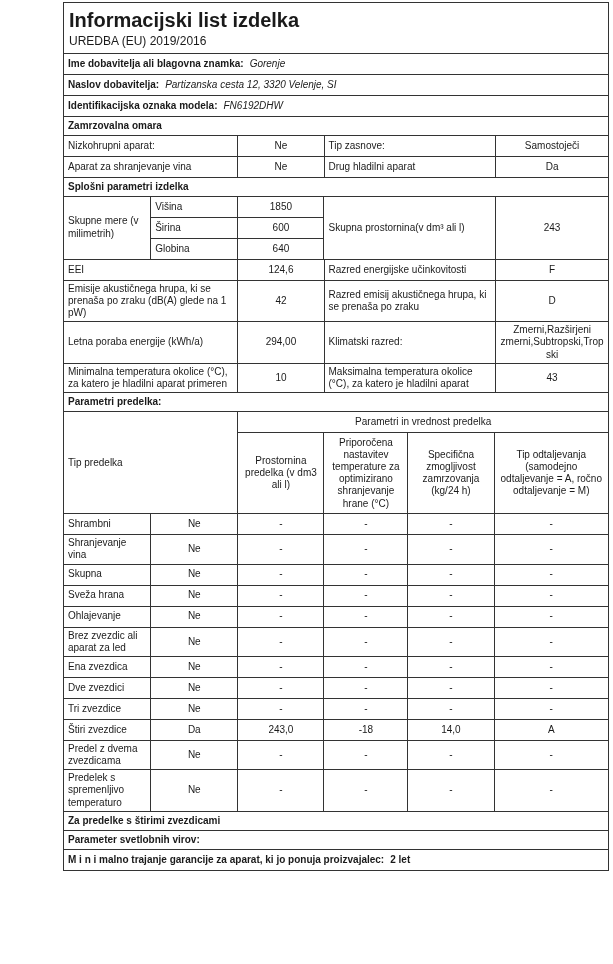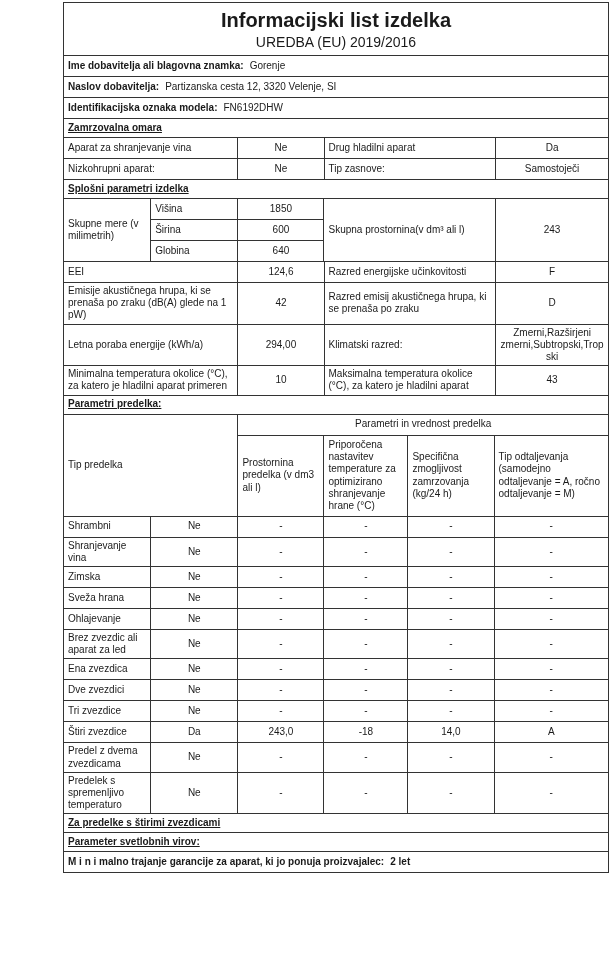--- a/index.html
+++ b/index.html
@@ -2,29 +2,29 @@
 <html><head>
 <meta charset="utf-8">
 <style>
   html,body{margin:0;padding:0;background:#fff;}
   body{width:613px;height:964px;overflow:hidden;font-family:"Liberation Sans",sans-serif;color:#1a1a1a;}
   .doc{margin:3px 0 0 63px;width:546px;}
   table{border-collapse:collapse;width:546px;table-layout:fixed;margin-top:-1px;}
   td{border:1px solid #333;font-size:10px;padding:2px 4px;vertical-align:middle;line-height:1.22;word-wrap:break-word;}
   .c{text-align:center;}
   .b{font-weight:bold;}
-  .sec td{font-weight:bold;height:14px;text-decoration:underline;}
+  .sec td{font-weight:bold;height:14px;}
   .rowh td{height:16px;}
-  h1{font-size:20px;font-weight:bold;margin:0;line-height:1.1;text-align:center;}
-  .reg{font-size:14px;margin-top:3px;text-align:center;}
+  h1{font-size:20px;font-weight:bold;margin:0;line-height:1.1;}
+  .reg{font-size:12px;margin-top:3px;}
   .titlecell{padding:6px 5px 4px 5px;}
   .lbl{font-weight:bold;margin-top:28px;}
-  .val{font-weight:normal;}
+  .val{font-weight:normal;font-style:italic;}
   .gap{display:inline-block;width:6px;}
-  .subhdr td{height:76px;vertical-align:middle;}
+  .subhdr td{height:76px;text-align:center;vertical-align:middle;}
   .gar td{height:16px;}
 </style>
 </head>
 <body>
 
 <div class="doc">
 
   <table>
     <tbody>
         <tr>
@@ -73,30 +73,30 @@
     </table>
   <table>
     <colgroup>
         <col style="width:32%">
         <col style="width:15.8%">
         <col style="width:31.5%">
         <col style="width:20.7%">
       </colgroup>
     <tbody>
         <tr class="rowh">
+      <td>Nizkohrupni aparat:</td>
+      <td class="c">Ne</td>
+      <td>Tip zasnove:</td>
+      <td class="c">Samostoječi</td>
+    </tr>
+    <tr class="rowh">
       <td>Aparat za shranjevanje vina</td>
       <td class="c">Ne</td>
       <td>Drug hladilni aparat</td>
       <td class="c">Da</td>
-    </tr>
-    <tr class="rowh">
-      <td>Nizkohrupni aparat:</td>
-      <td class="c">Ne</td>
-      <td>Tip zasnove:</td>
-      <td class="c">Samostoječi</td>
     </tr>
   </tbody>
     </table>
 
   <table class="sec">
     <tbody>
         <tr>
           <td>Splošni parametri izdelka</td>
         </tr>
   </tbody>
@@ -199,21 +199,21 @@
     </tr>
     <tr class="rowh">
       <td>Shranjevanje vina</td>
       <td class="c">Ne</td>
       <td class="c">-</td>
       <td class="c">-</td>
       <td class="c">-</td>
       <td class="c">-</td>
     </tr>
     <tr class="rowh">
-      <td>Zimska</td>
+      <td>Skupna</td>
       <td class="c">Ne</td>
       <td class="c">-</td>
       <td class="c">-</td>
       <td class="c">-</td>
       <td class="c">-</td>
     </tr>
     <tr class="rowh">
       <td>Sveža hrana</td>
       <td class="c">Ne</td>
       <td class="c">-</td>

